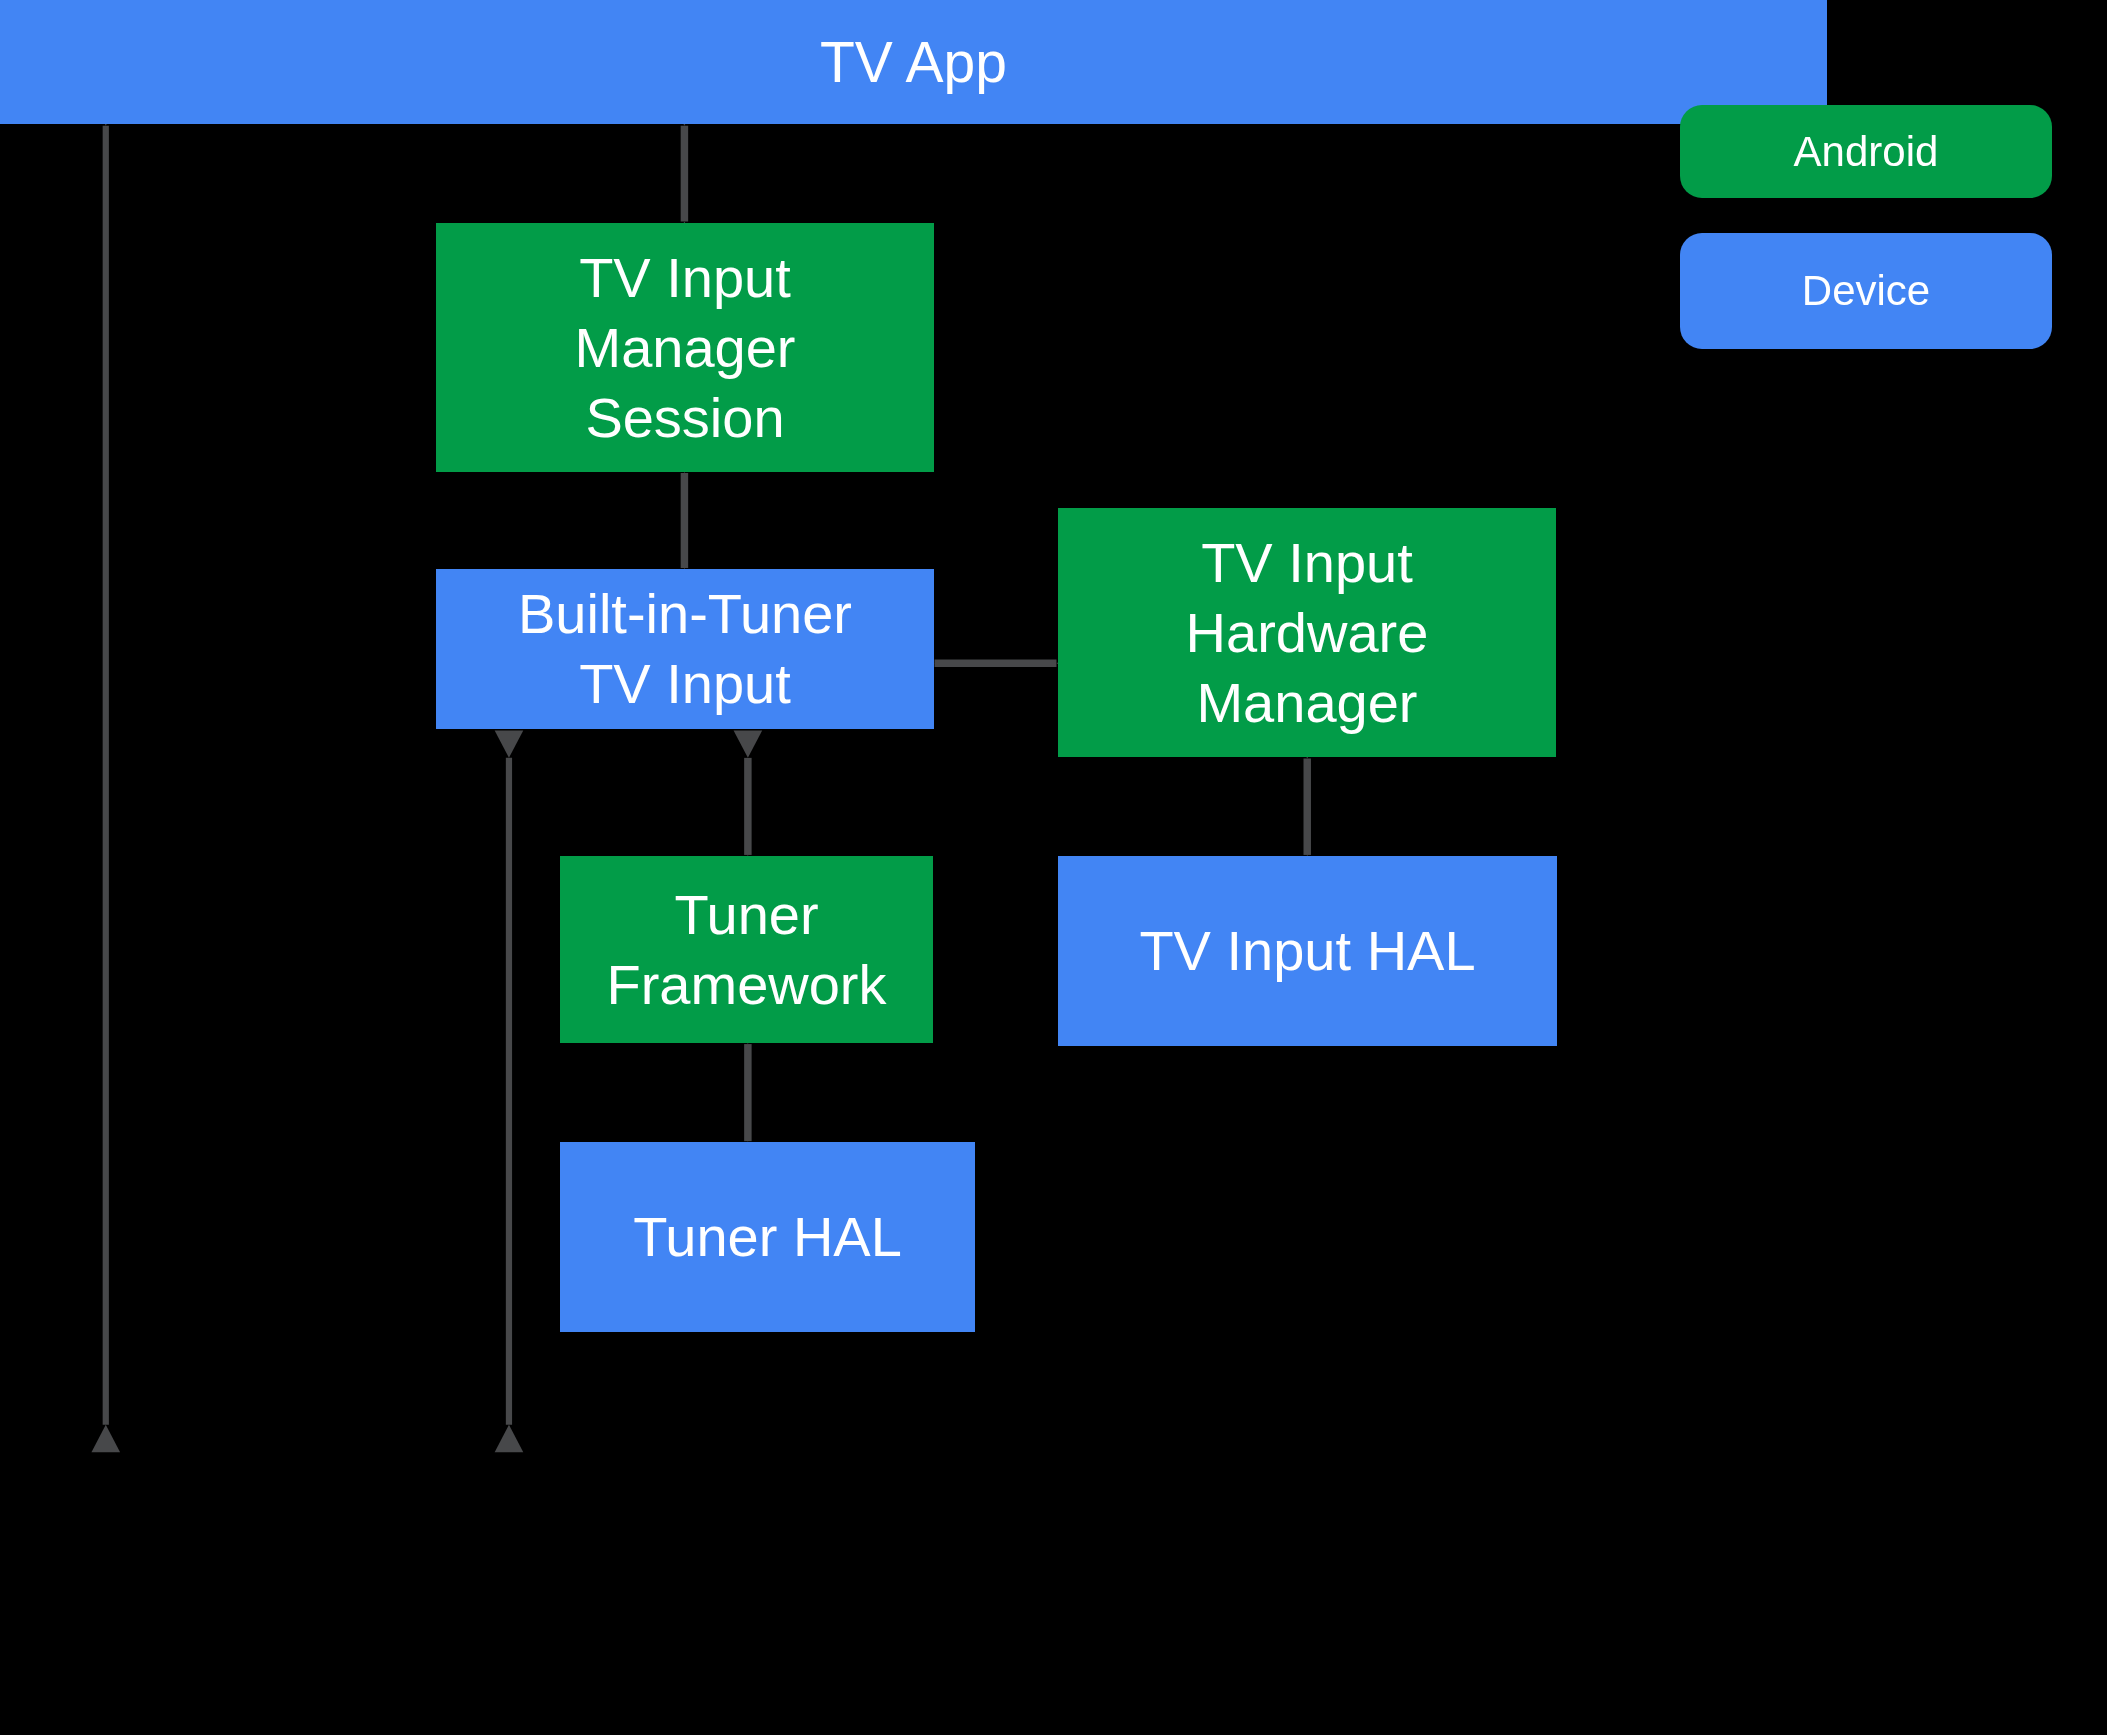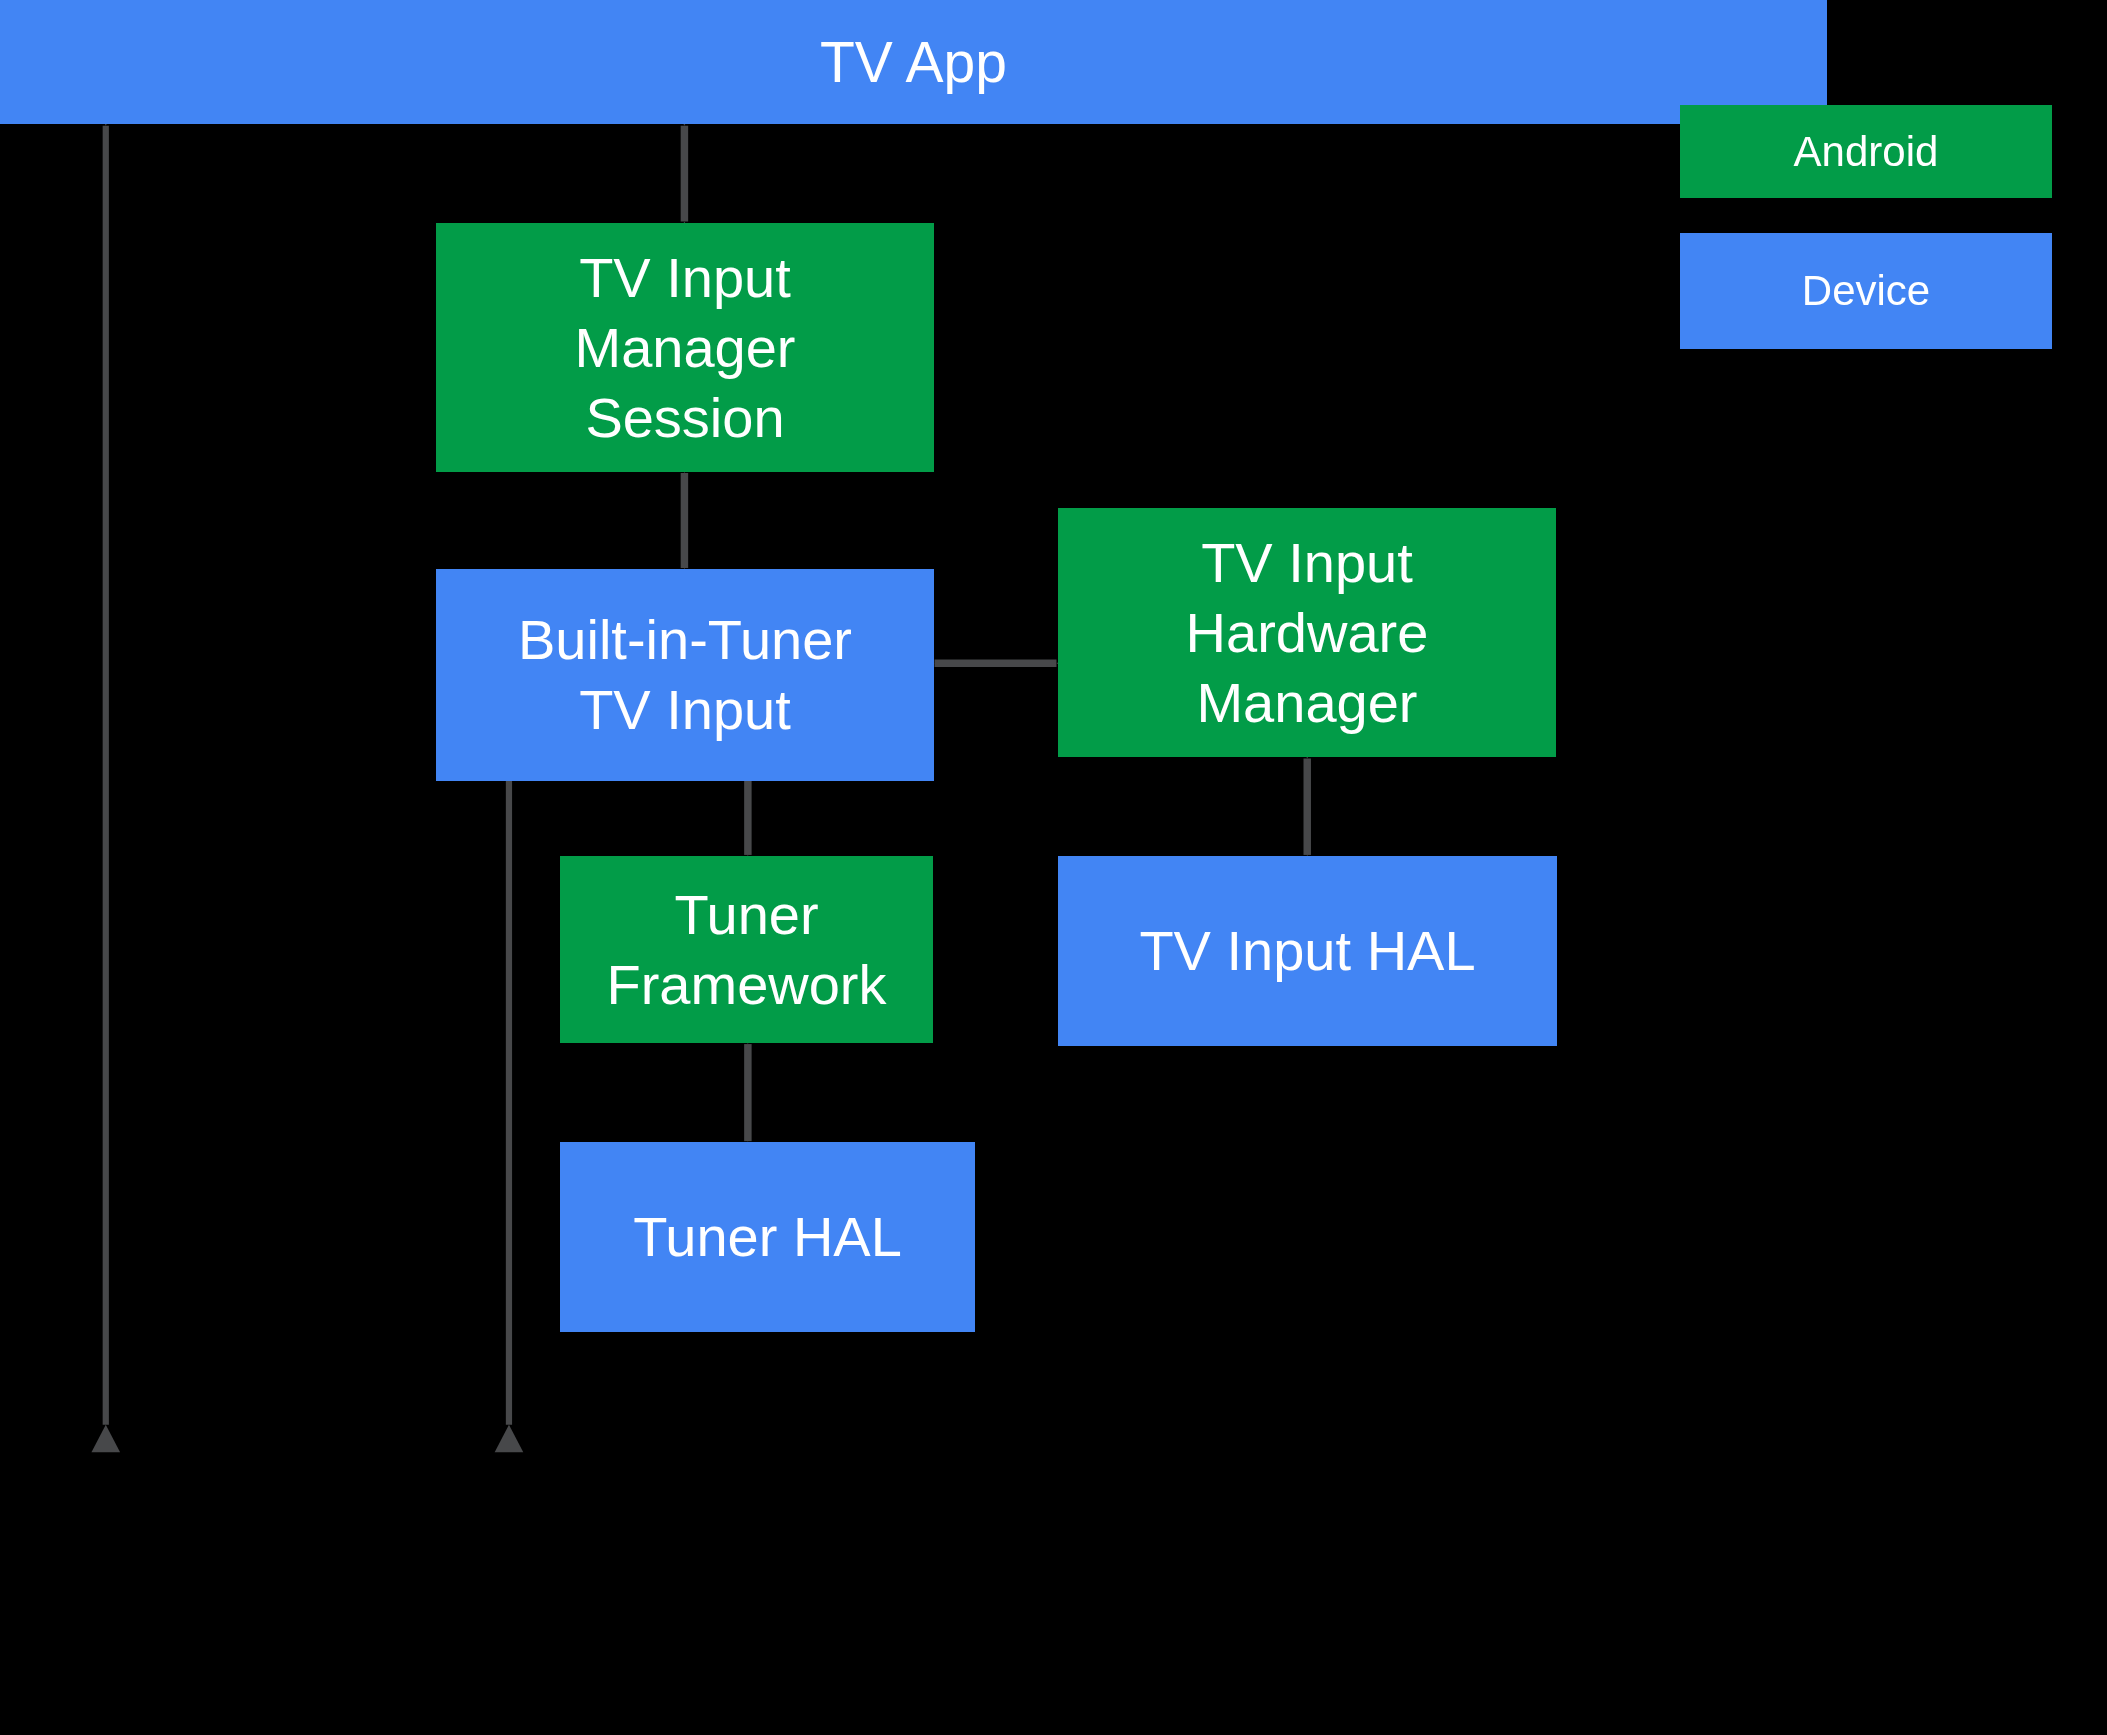--- a/index.html
+++ b/index.html
@@ -30,35 +30,36 @@
     font-weight:500;
     white-space:pre-line;
   }
   .android{background:var(--android);}
   .device{background:var(--device);}
   .bar{font-size:57px;}
 
   
   .pos-tv-app{left:0;top:0;width:1827px;height:124px;}
   .pos-tvims{left:436px;top:223px;width:498px;height:249px;}
-  .pos-builtin{left:436px;top:569px;width:498px;height:212px;}
+  .pos-builtin{left:436px;top:569px;width:498px;height:160px;}
   .pos-tvihm{left:1058px;top:508px;width:498px;height:249px;}
   .pos-tunerfw{left:560px;top:856px;width:373px;height:187px;}
   .pos-tvinputhal{left:1058px;top:856px;width:499px;height:190px;}
   .pos-tunerhal{left:560px;top:1142px;width:415px;height:190px;}
   .pos-tvprovider{left:0;top:1426px;width:1557px;height:124px;}
 
   .legend-item{
     position:absolute;
     display:flex;
     align-items:center;
     justify-content:center;
     color:var(--text);
     font-size:42px;
     font-weight:500;
+    border-radius:22px;
   }
   .pos-legend-android{left:1680px;top:105px;width:372px;height:93px;}
   .pos-legend-device{left:1680px;top:233px;width:372px;height:116px;}
 
   svg.arrow-layer{
     position:absolute;
     left:0;top:0;
     width:2108px;
     height:1736px;
     pointer-events:none;

